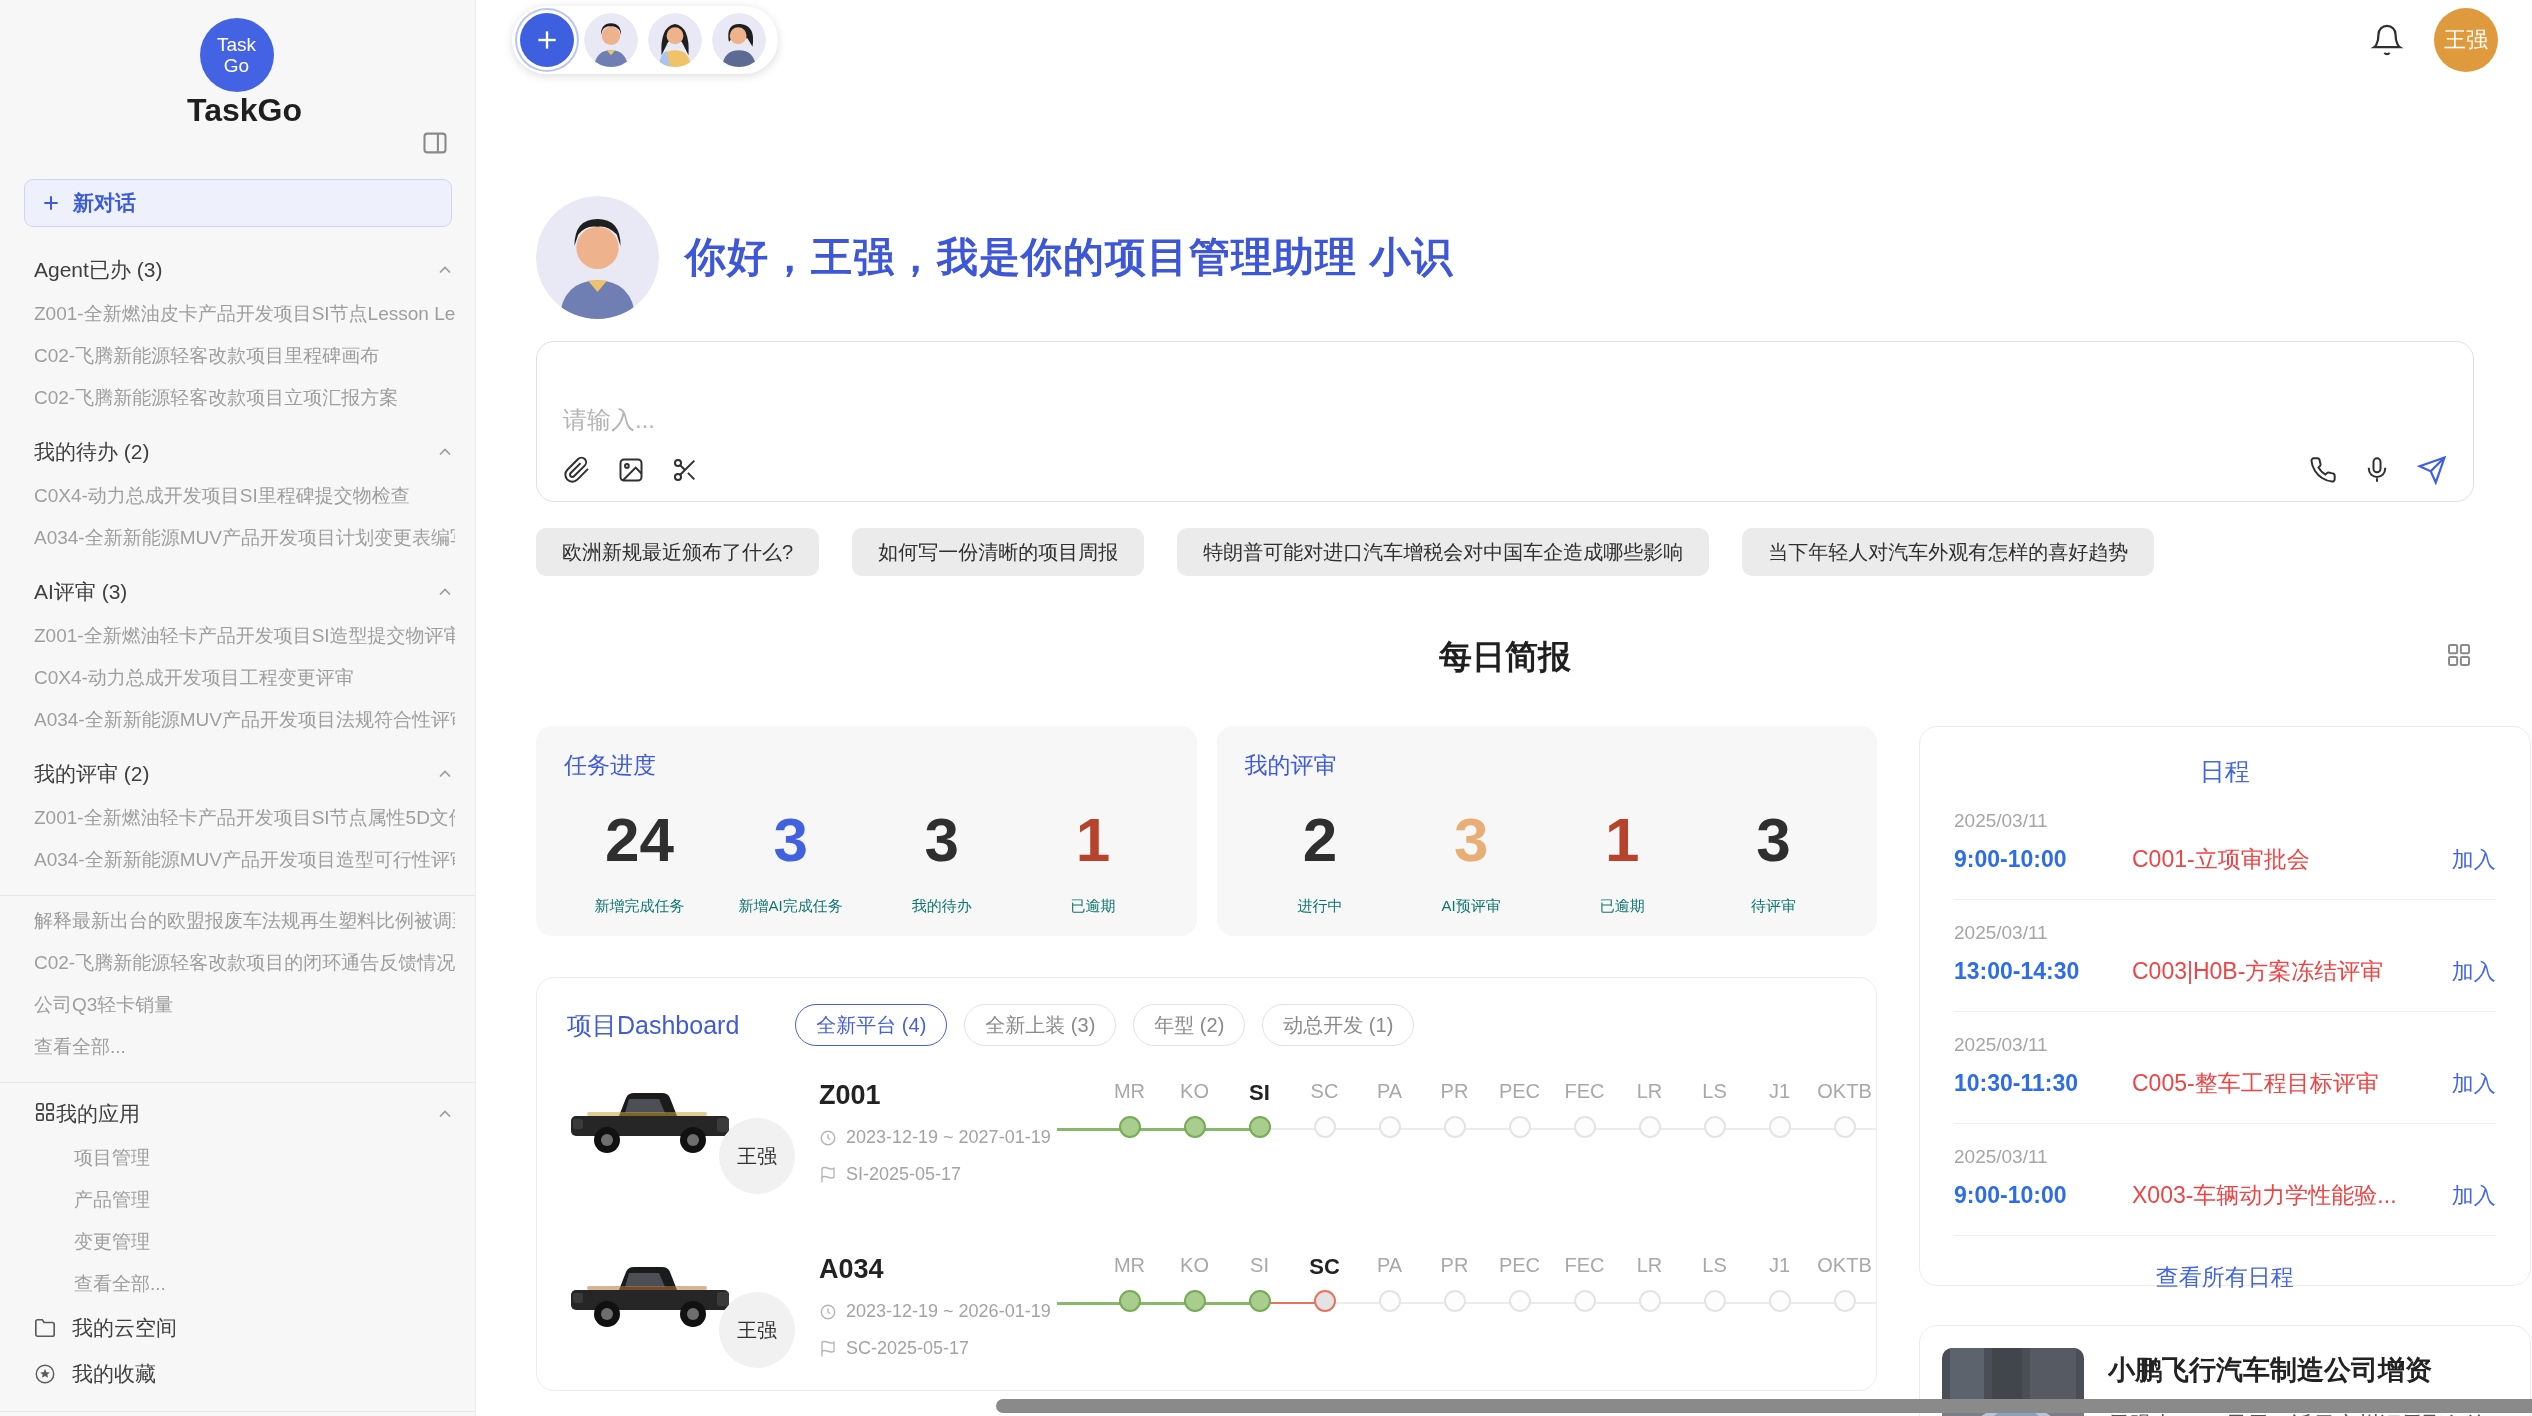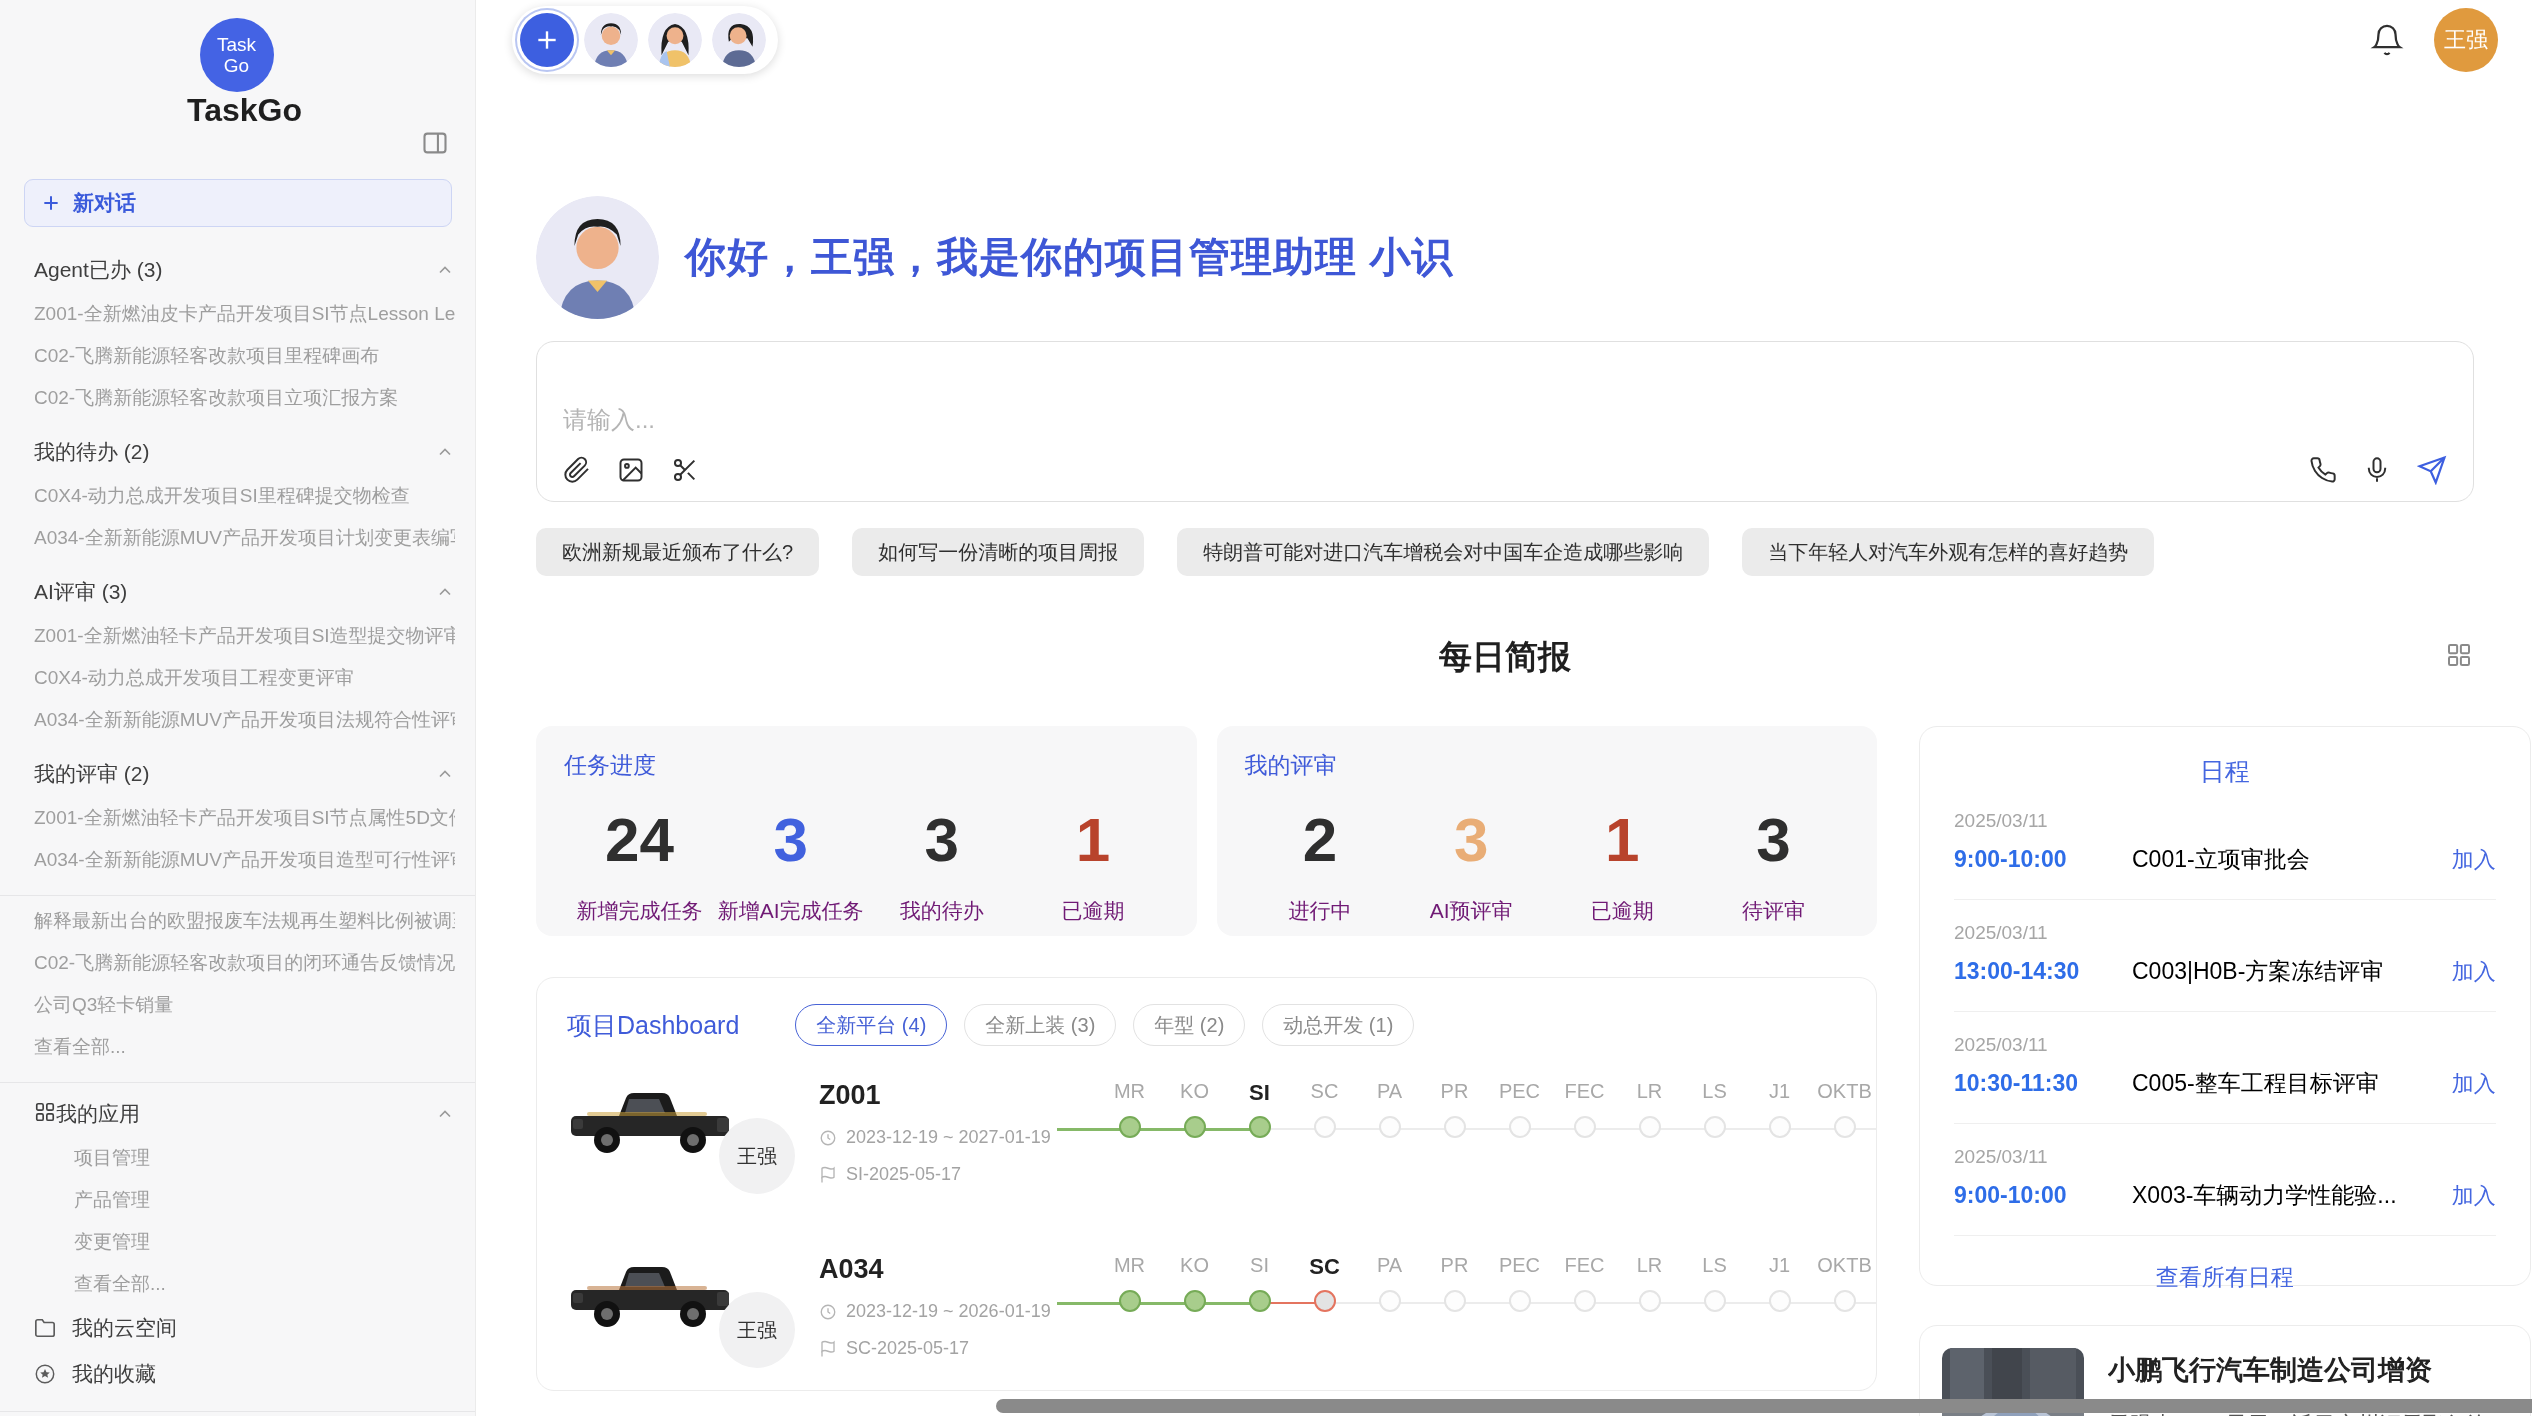--- a/index.html
+++ b/index.html
@@ -59,21 +59,21 @@
   .col-l { width:1341px; flex:none; }
   .col-r { flex:1; }
 
   .stats-row { display:flex; gap:20px; }
   .stat-card { flex:1; height:210px; background:#f7f7f8; border-radius:16px; padding:24px 28px; }
   .stat-card .sc-title { font-size:23px; color:#3f5bd9; font-weight:500; }
   .stat-grid { display:flex; margin-top:20px; }
   .stat-cell { flex:1; text-align:center; }
   .stat-num { font-size:62px; font-weight:600; color:#2f2f2f; line-height:78px; }
   .stat-num.blue { color:#4161de; } .stat-num.red { color:#b8432c; } .stat-num.orange { color:#e9ad76; }
-  .stat-lab { margin-top:18px; font-size:21px; color:#701a75; }
+  .stat-lab { margin-top:18px; font-size:15px; color:#0f766e; }
 
   .dash-card { margin-top:41px; height:414px; background:#fff; border:1.5px solid #ececec; border-radius:18px; padding:26px 30px; overflow:hidden; }
   .dash-head { display:flex; align-items:center; }
   .dash-title { font-size:25px; color:#3f5bd9; font-weight:500; }
   .tabs { display:flex; gap:17px; margin-left:56px; }
   .tab { height:42px; display:flex; align-items:center; padding:0 20px; border-radius:21px; border:1.5px solid #e2e2e2; color:#8a8a8a; font-size:20px; background:#fff; cursor:pointer; white-space:nowrap; }
   .tab.active { border-color:#4762d6; color:#4762d6; }
 
   .proj { display:flex; align-items:flex-start; margin-top:32px; }
   .proj-media { width:252px; flex:none; position:relative; height:130px; }
@@ -96,21 +96,21 @@
   .dot i { width:22px; height:22px; border-radius:50%; background:#fdfdfd; border:2px solid #e4e4e4; }
   .dot.done i { background:#a8cd8c; border-color:#76ab57; }
   .dot.late i { background:#e3e3e3; border-color:#e4745f; }
 
   .sched-card { height:560px; background:#fff; border:1.5px solid #ececec; border-radius:18px; padding:20px 34px; }
   .sched-title { text-align:center; font-size:25px; color:#4466e0; font-weight:500; margin-top:8px; }
   .event { padding-top:22px; }
   .ev-date { font-size:19px; color:#a6a6a6; }
   .ev-row { display:flex; align-items:center; margin-top:12px; }
   .ev-time { width:178px; font-size:23px; font-weight:600; color:#2e6de8; flex:none; }
-  .ev-name { flex:1; font-size:23px; color:#000000; white-space:nowrap; overflow:hidden; }
+  .ev-name { flex:1; font-size:23px; color:#ef4444; white-space:nowrap; overflow:hidden; }
   .ev-join { font-size:22px; color:#4466e0; cursor:pointer; flex:none; }
   .ev-div { border:none; border-top:1px solid #efefef; margin-top:24px; }
   .sched-all { text-align:center; font-size:23px; color:#4466e0; margin-top:26px; cursor:pointer; }
 
   .news-card { margin-top:39px; background:#fff; border:1.5px solid #ececec; border-radius:18px; padding:22px; display:flex; gap:24px; height:160px; overflow:hidden; cursor:pointer; }
   .news-img { width:142px; height:104px; border-radius:10px; overflow:hidden; flex:none; }
   .news-body { flex:1; overflow:hidden; }
   .news-title { font-size:27px; font-weight:700; color:#222; margin-top:4px; white-space:nowrap; }
   .news-snip { font-size:22px; color:#555; margin-top:22px; white-space:nowrap; overflow:hidden; }
 

